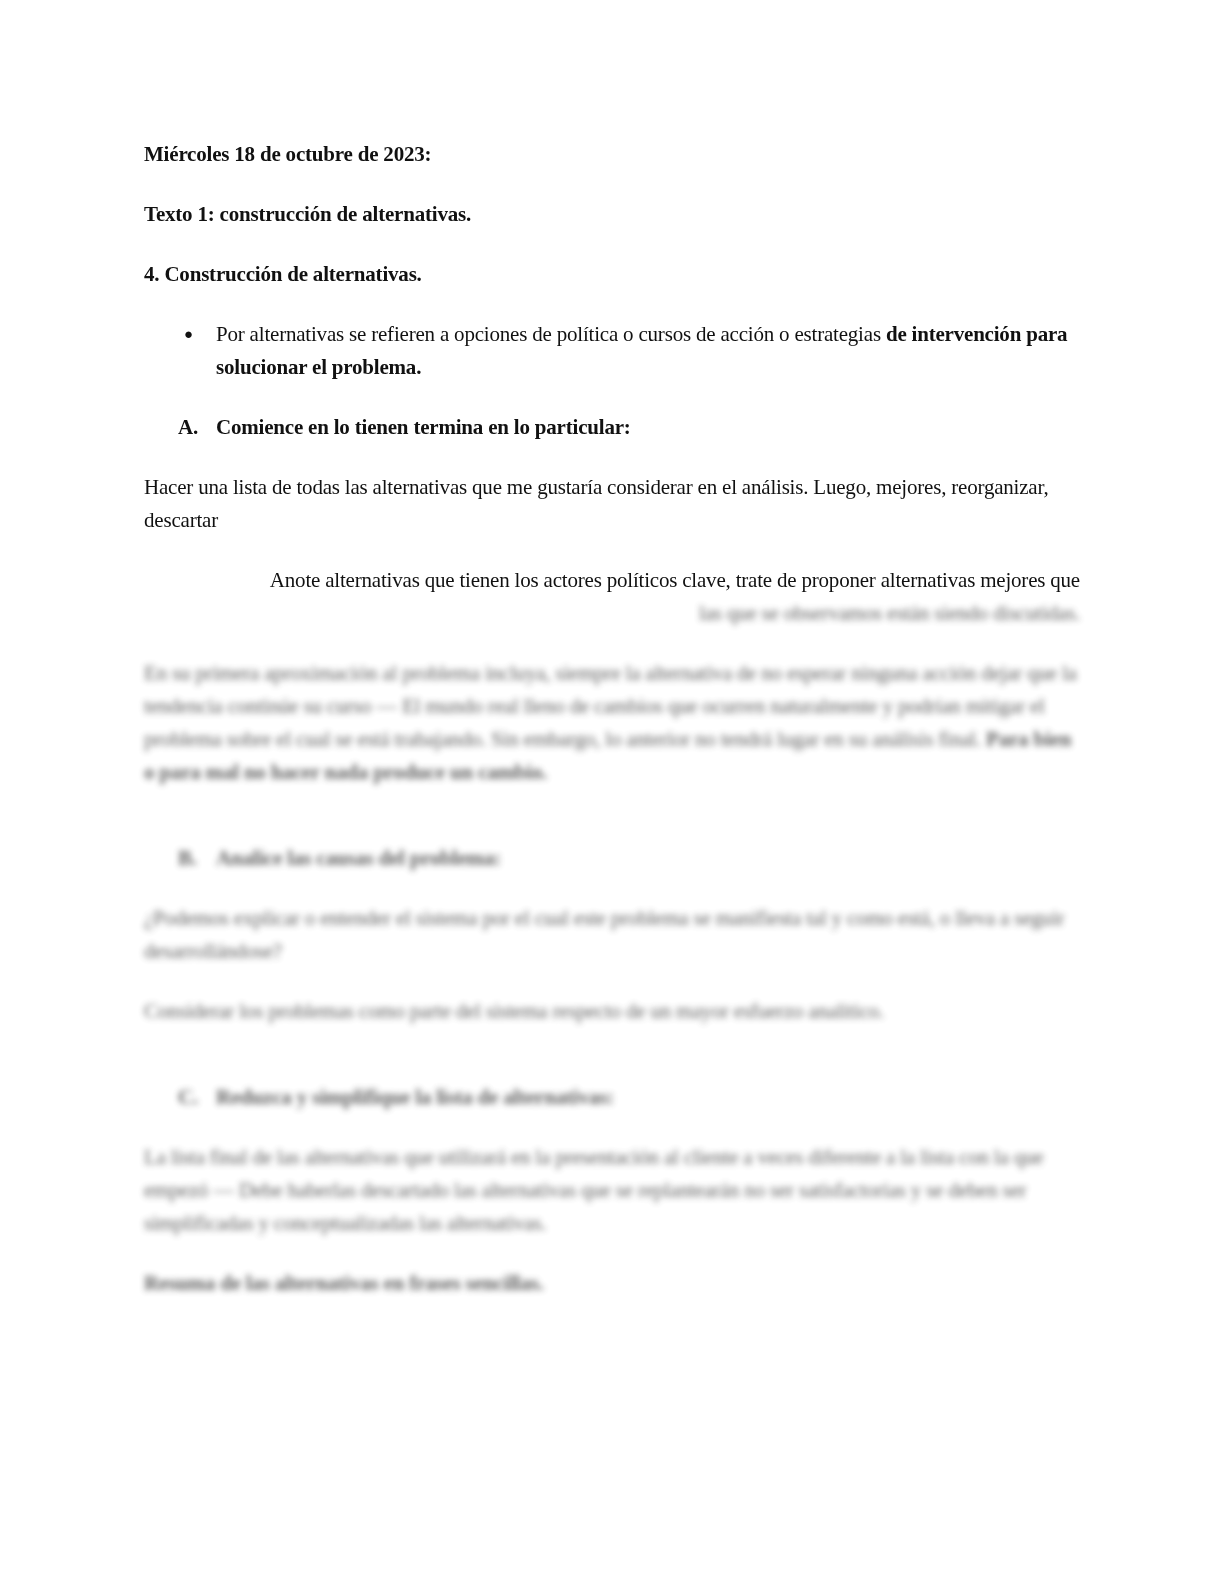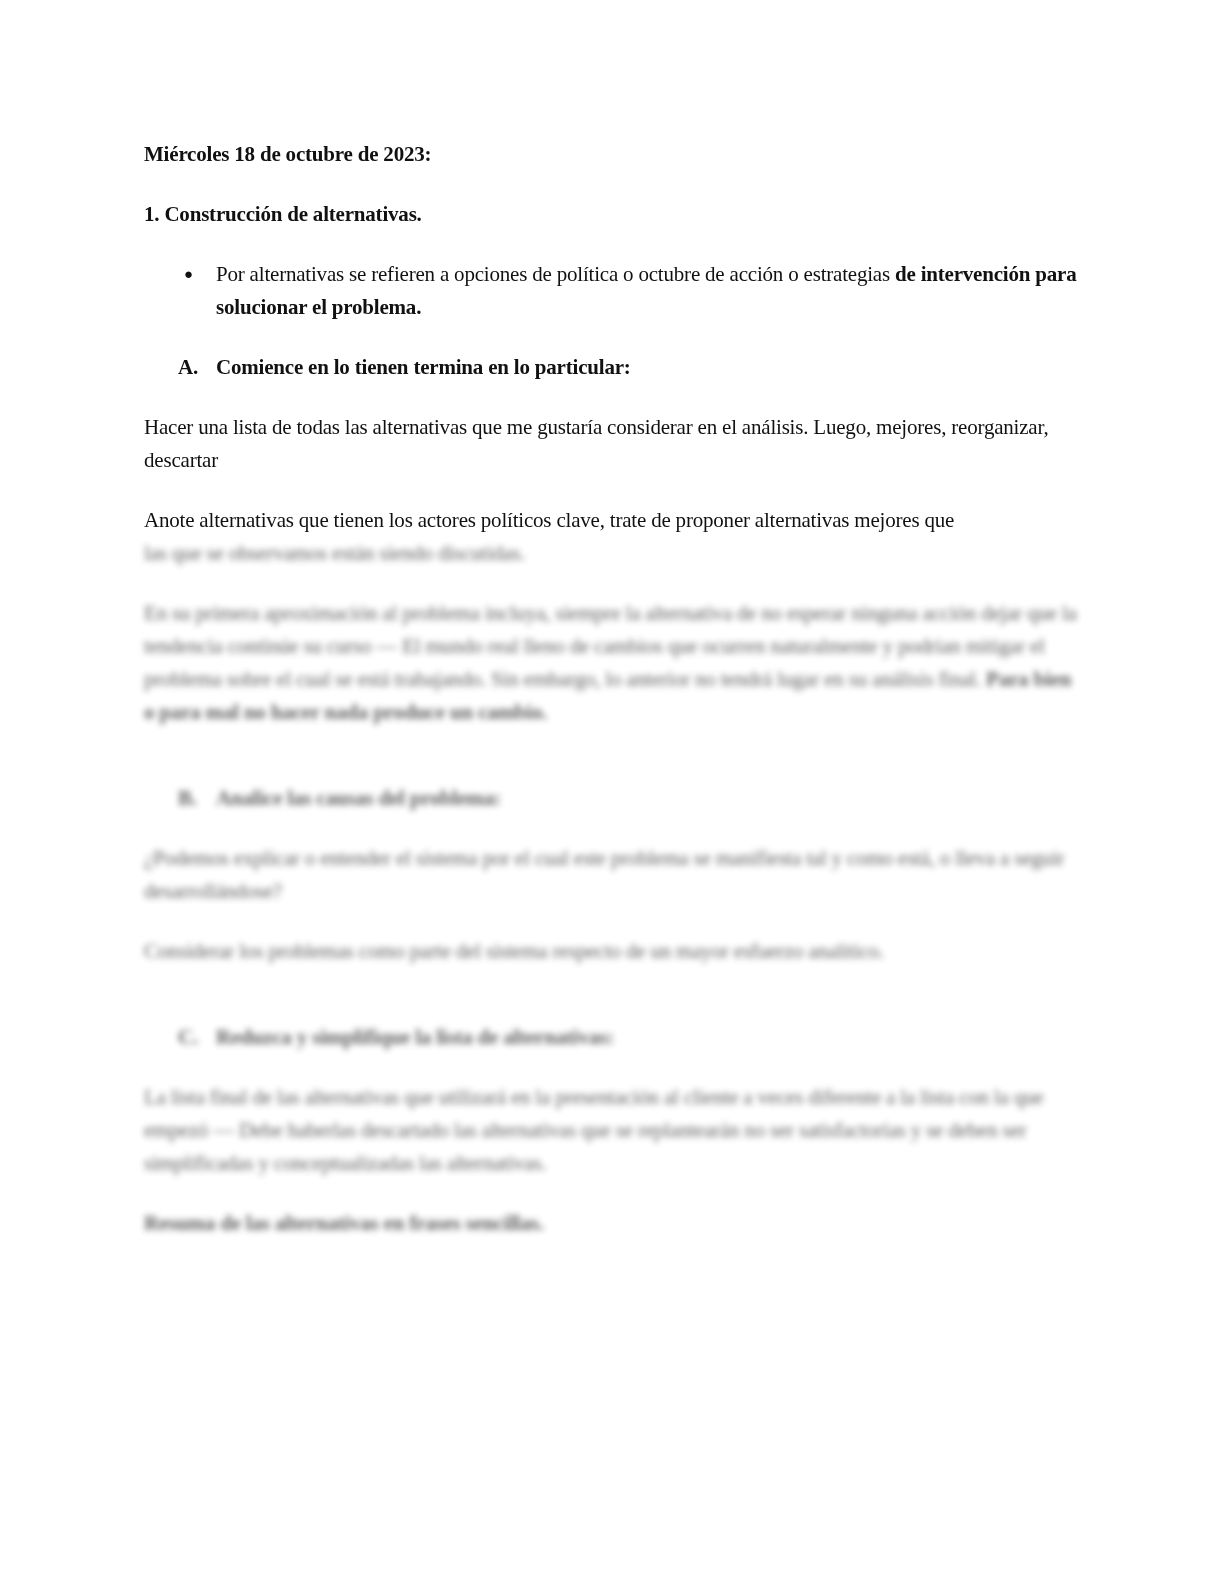--- a/index.html
+++ b/index.html
@@ -49,45 +49,47 @@
   .letter-marker {
     position: absolute;
     left: 34px;
     top: 0;
   }
   .section-gap {
     margin-top: 53px;
   }
   .line {
     display: block;
+    text-align: right;
   }
   .blur {
     filter: blur(3px);
     color: #3c3c3c;
     opacity: 0.82;
   }
   .blur-inline {
     filter: blur(3px);
     color: #3c3c3c;
     opacity: 0.82;
   }
 </style>
 </head>
 <body>
 
 <div class="page">
 
   <p class="block h">Miércoles 18 de octubre de 2023:</p>
 
+  <p class="block h">Texto 1: construcción de alternativas.</p>
 
-  <p class="block h">1. Construcción de alternativas.</p>
+  <p class="block h">4. Construcción de alternativas.</p>
 
   <div class="block bullet-item">
     <span class="bullet-marker">●</span>
-    <span>Por alternativas se refieren a opciones de política o octubre de acción o estrategias </span><span class="b">de intervención para solucionar el problema.</span>
+    <span>Por alternativas se refieren a opciones de política o cursos de acción o estrategias </span><span class="b">de intervención para solucionar el problema.</span>
   </div>
 
   <div class="block lettered h">
     <span class="letter-marker">A.</span>
     <span>Comience en lo tienen  termina en lo particular:</span>
   </div>
 
   <p class="block">Hacer una lista de todas las alternativas que me gustaría considerar en el análisis. Luego, mejores, reorganizar, descartar</p>
 
   <div class="block">

